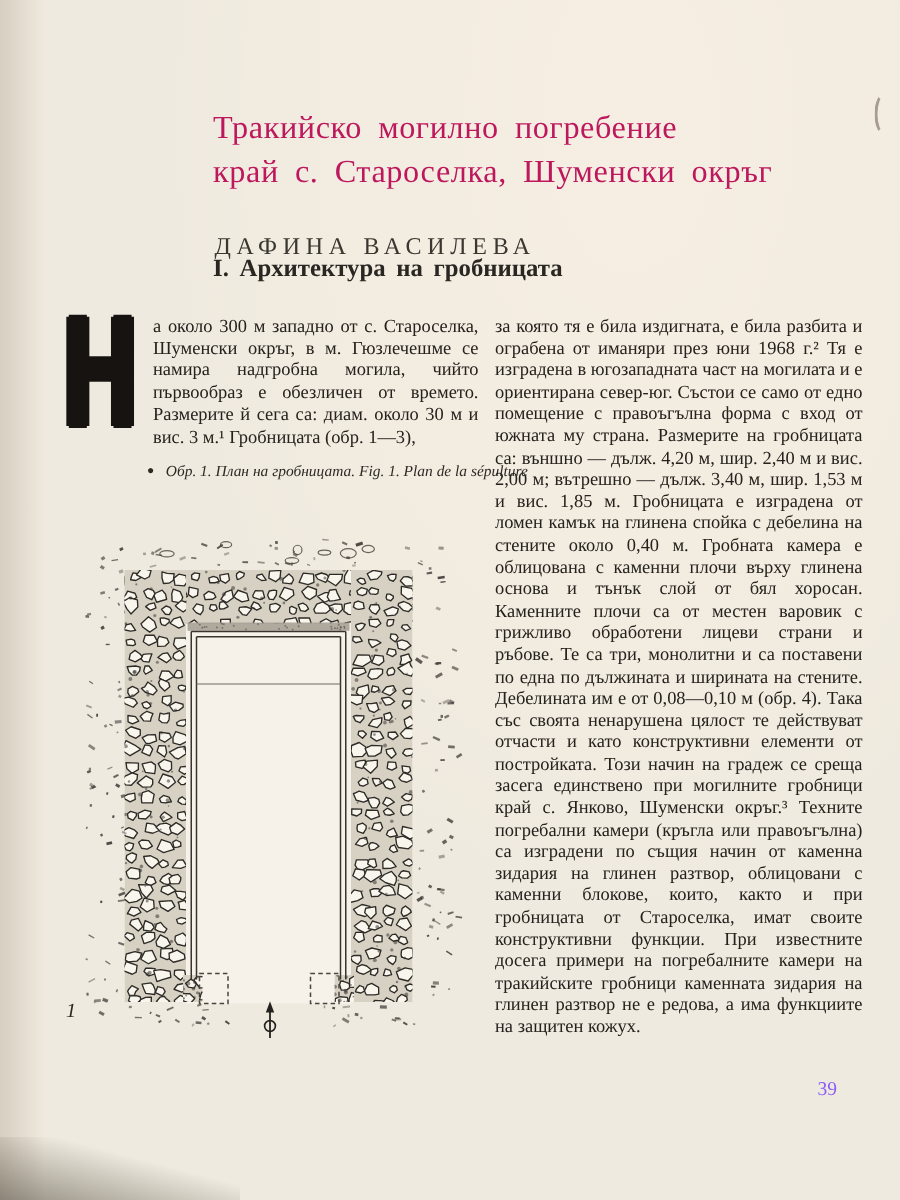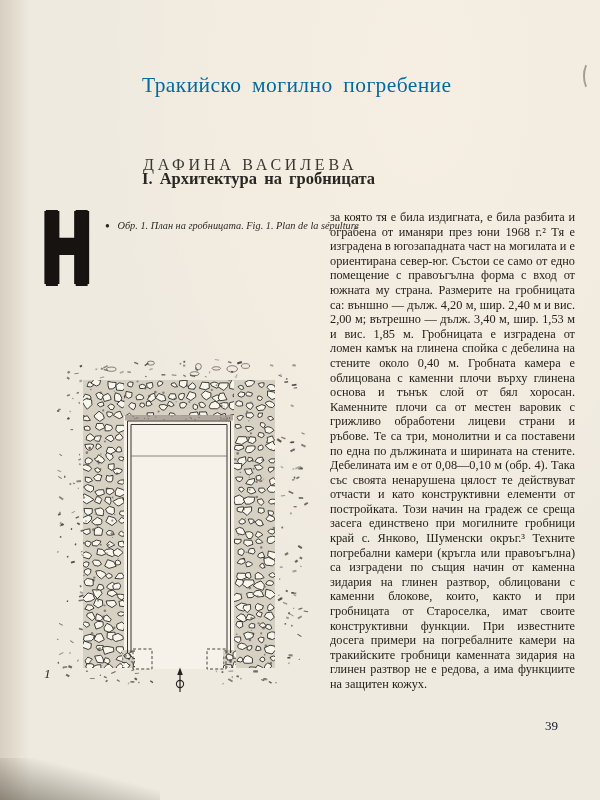--- a/index.html
+++ b/index.html
@@ -16,21 +16,21 @@
     position:absolute;left:0;bottom:0;width:160px;height:42px;
     background:linear-gradient(to top right, rgba(88,82,70,.6), rgba(88,82,70,0) 62%);
   }
   .scan-mark{
     position:absolute;left:583px;top:62px;width:9px;height:24px;
     border:2.5px solid transparent;border-left-color:rgba(104,92,78,.55);
     border-radius:50%;
   }
   .title{
     position:absolute;left:142px;top:58px;width:445px;
-    font-size:21.5px;line-height:28.5px;font-weight:400;color:#0369a1;
+    font-size:21.5px;line-height:28.5px;font-weight:400;color:#be185d;
     letter-spacing:.4px;word-spacing:5px;margin-top:13px;
   }
   .subtitle{
     position:absolute;left:142px;top:131px;width:420px;
     font-size:16.5px;color:#2a2723;word-spacing:3px;margin-top:38px;
   }
   .author{
     position:absolute;left:143px;top:156px;
     font-size:16px;letter-spacing:3.8px;color:#3a3730;
   }
@@ -45,35 +45,37 @@
     transform:scale(.64,1);transform-origin:0 58%;
     text-shadow:2.5px 0 currentColor,-2.5px 0 currentColor,0 1.5px currentColor,0 -1.5px currentColor;
   }
   .caption{
     margin-top:9px;width:274px;font-size:10.3px;line-height:13px;
     font-style:italic;text-align:center;color:#2c2924;margin-left:48px;
   }
   .caption .bullet{font-style:normal;font-size:8px;vertical-align:1px;margin-right:5px;}
   .figure{position:absolute;left:40px;top:348px;width:280px;height:364px;margin:0;}
   .fig-num{position:absolute;left:4px;top:318px;font-style:italic;font-size:13.5px;color:#2b2823;}
-  .pageno{position:absolute;left:545px;top:718px;font-size:13px;color:#0f172a;}
+  .pageno{position:absolute;left:545px;top:718px;font-size:13px;color:#8b5cf6;}
 </style>
 </head>
 <body>
 
 <header>
   <h1 class="title">
     <span>Тракийско могилно погребение</span><br>
+    <span>край с. Староселка, Шуменски окръг</span>
   </h1>
   <h2 class="subtitle">I. Архитектура на гробницата</h2>
   <div class="author">ДАФИНА ВАСИЛЕВА</div>
 </header>
 
 <div class="col col-left">
   <span class="dropcap">Н</span>
+  <span>а около 300 м западно от с. Староселка, Шуменски окръг, в м. Гюзлечешме се намира надгробна могила, чийто първообраз е обезличен от времето. Размерите й сега са: диам. около 30 м и вис. 3 м.¹ Гробницата (обр. 1—3),</span>
   <div class="caption">
     <span class="bullet">●</span>
     <span>Обр. 1. План на гробницата.</span>
     <span>Fig. 1. Plan de la sépulture</span>
   </div>
 </div>
 
 <div class="col col-right">
   <span>за която тя е била издигната, е била разбита и ограбена от иманяри през юни 1968 г.² Тя е изградена в югозападната част на могилата и е ориентирана север-юг. Състои се само от едно помещение с правоъгълна форма с вход от южната му страна. Размерите на гробницата са: външно — дълж. 4,20 м, шир. 2,40 м и вис. 2,00 м; вътрешно — дълж. 3,40 м, шир. 1,53 м и вис. 1,85 м. Гробницата е изградена от ломен камък на глинена спойка с дебелина на стените около 0,40 м. Гробната камера е облицована с каменни плочи върху глинена основа и тънък слой от бял хоросан. Каменните плочи са от местен варовик с грижливо обработени лицеви страни и ръбове. Те са три, монолитни и са поставени по една по дължината и ширината на стените. Дебелината им е от 0,08—0,10 м (обр. 4). Така със своята ненарушена цялост те действуват отчасти и като конструктивни елементи от постройката. Този начин на градеж се среща засега единствено при могилните гробници край с. Янково, Шуменски окръг.³ Техните погребални камери (кръгла или правоъгълна) са изградени по същия начин от каменна зидария на глинен разтвор, облицовани с каменни блокове, които, както и при гробницата от Староселка, имат своите конструктивни функции. При известните досега примери на погребалните камери на тракийските гробници каменната зидария на глинен разтвор не е редова, а има функциите на защитен кожух.</span>
 </div>

